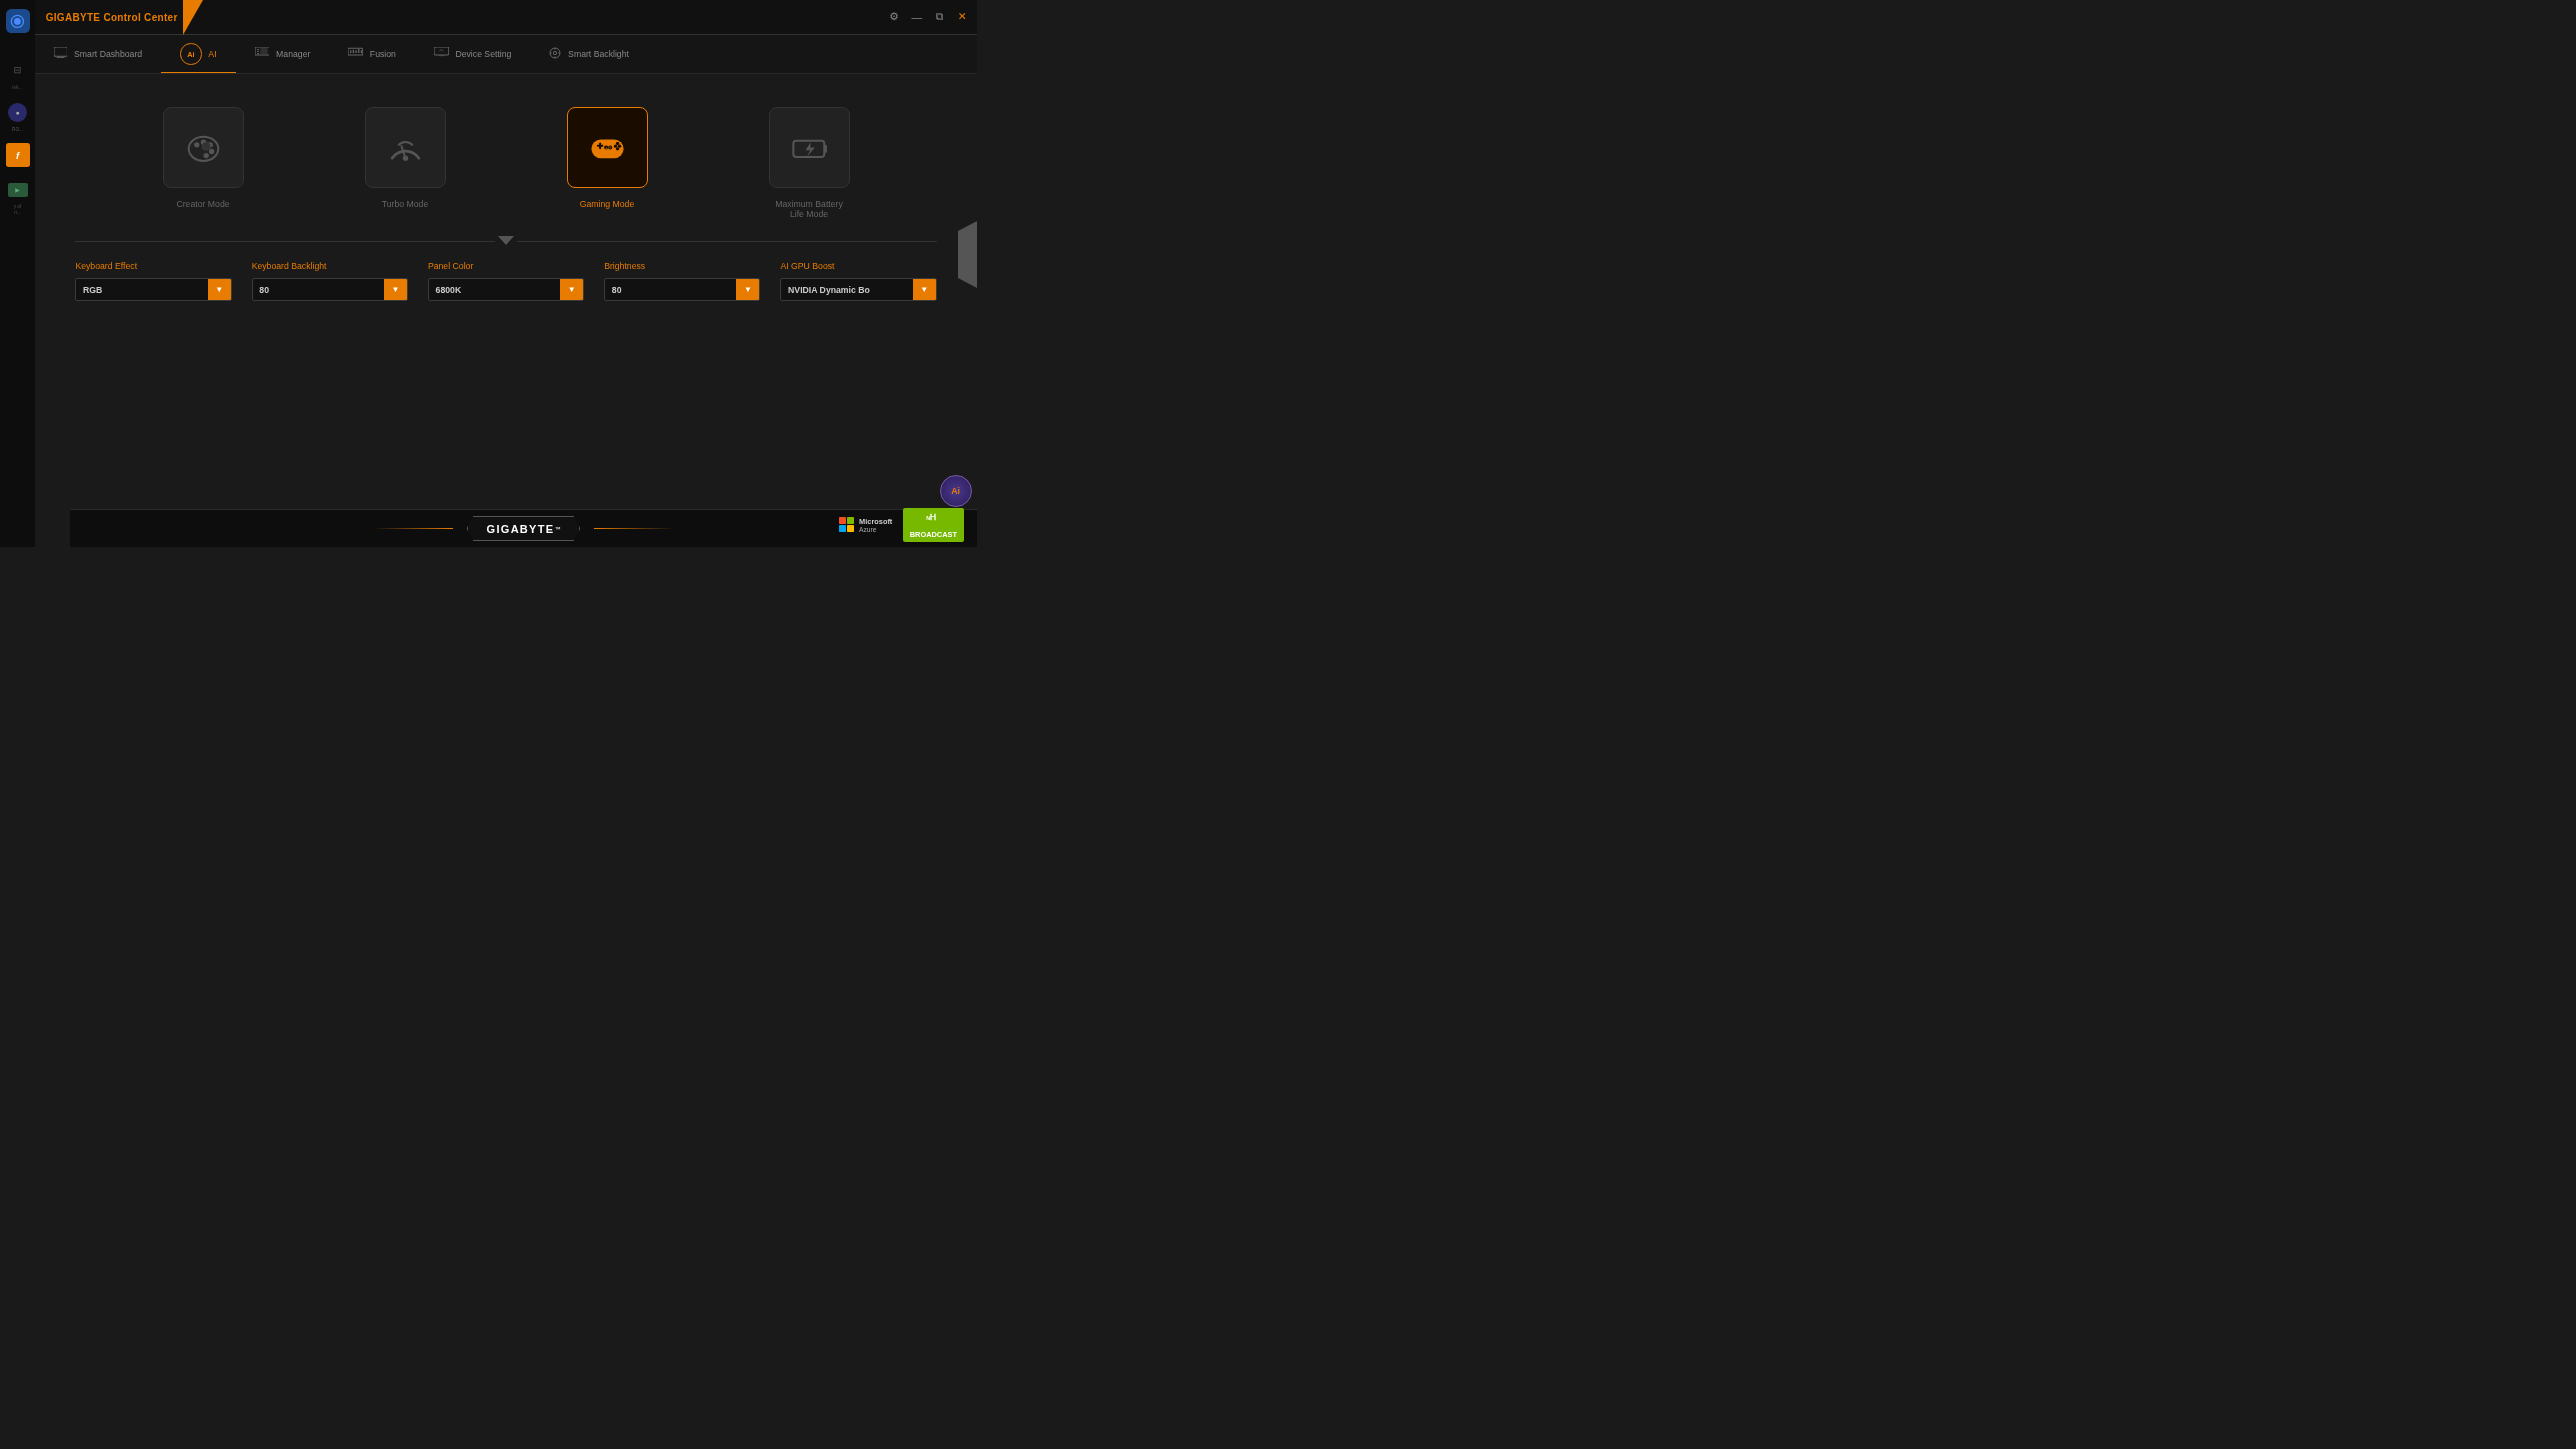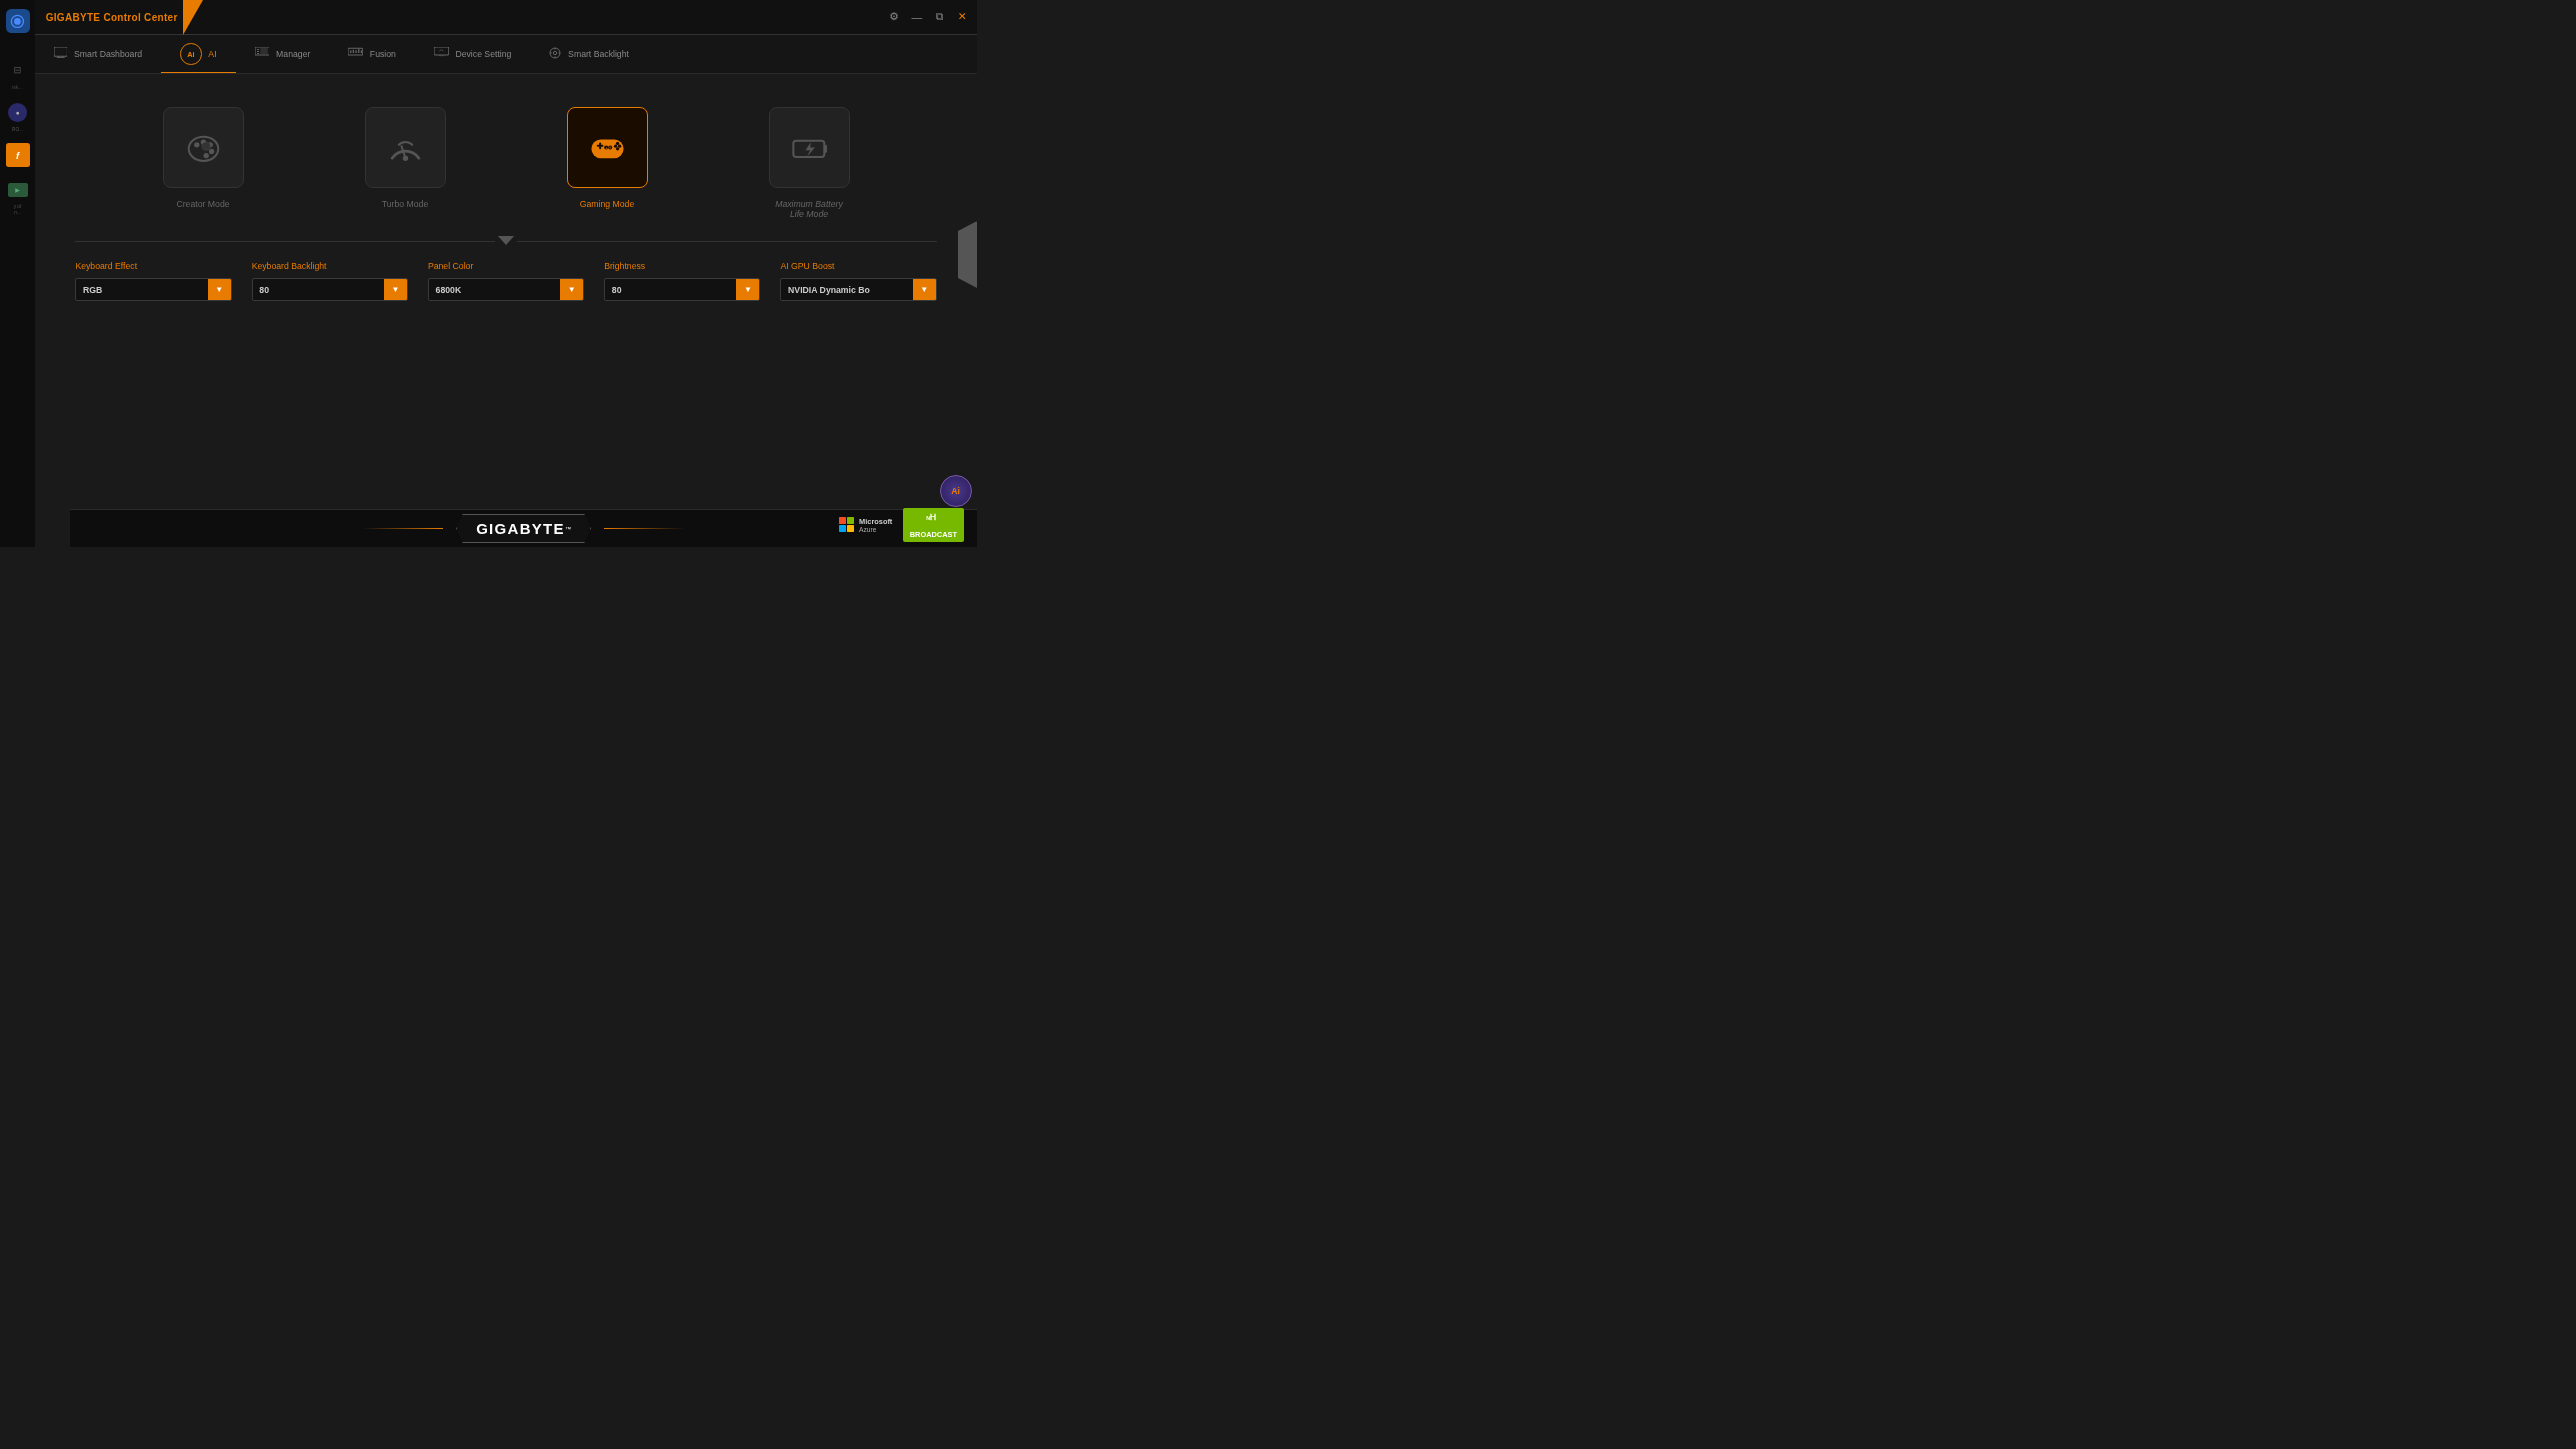--- a/index.html
+++ b/index.html
@@ -414,21 +414,21 @@
       background: #111;
       border: 0.7px solid #555;
       clip-path: polygon(6.7px 0%, calc(100% - 6.7px) 0%, 100% 50%, calc(100% - 6.7px) 100%, 6.7px 100%, 0% 50%);
       padding: 5.4px 19px;
       display: flex;
       align-items: center;
     }
 
     .gigabyte-logo-text {
       color: #fff;
-      font-size: 15px;
+      font-size: 11px;
       font-weight: 700;
       letter-spacing: 1.3px;
     }
 
     .gigabyte-logo-tm {
       color: #fff;
       font-size: 6px;
       vertical-align: super;
     }
 
@@ -707,21 +707,21 @@
         <div class="mode-card">
           <div class="mode-icon-container">
             <svg width="43" height="43" viewBox="0 0 64 64">
 
               <rect x="8" y="22" width="46" height="24" rx="4" fill="none" stroke="#555" stroke-width="3"></rect>
               <rect x="54" y="28" width="4" height="12" rx="2" fill="#555"></rect>
 
               <polygon points="34,24 26,36 33,36 28,46 40,32 33,32" fill="#555"></polygon>
             </svg>
           </div>
-          <span class="mode-label" style="max-width: 81px; font-style: italic;">Maximum Battery Life Mode</span>
+          <span class="mode-label" style="max-width: 81px;">Maximum Battery Life Mode</span>
         </div>
 
       </div>
 
       <div class="divider-section">
         <div class="divider-line"></div>
         <div class="divider-triangle"></div>
         <div class="divider-line"></div>
       </div>
 

